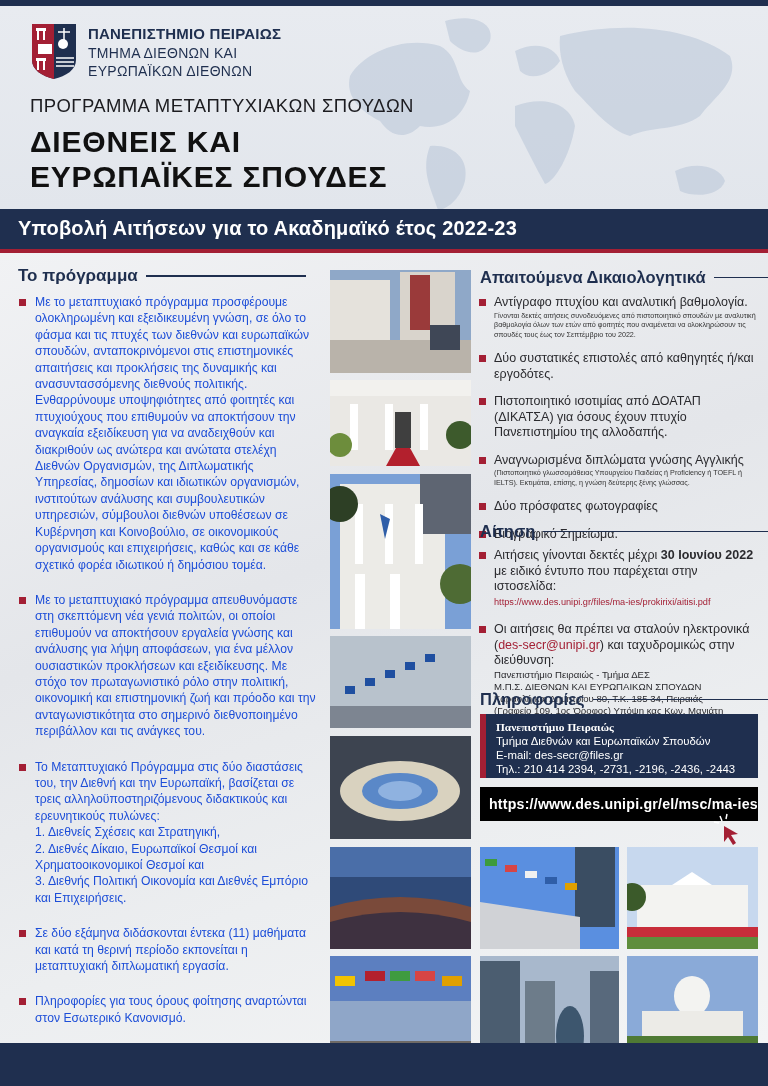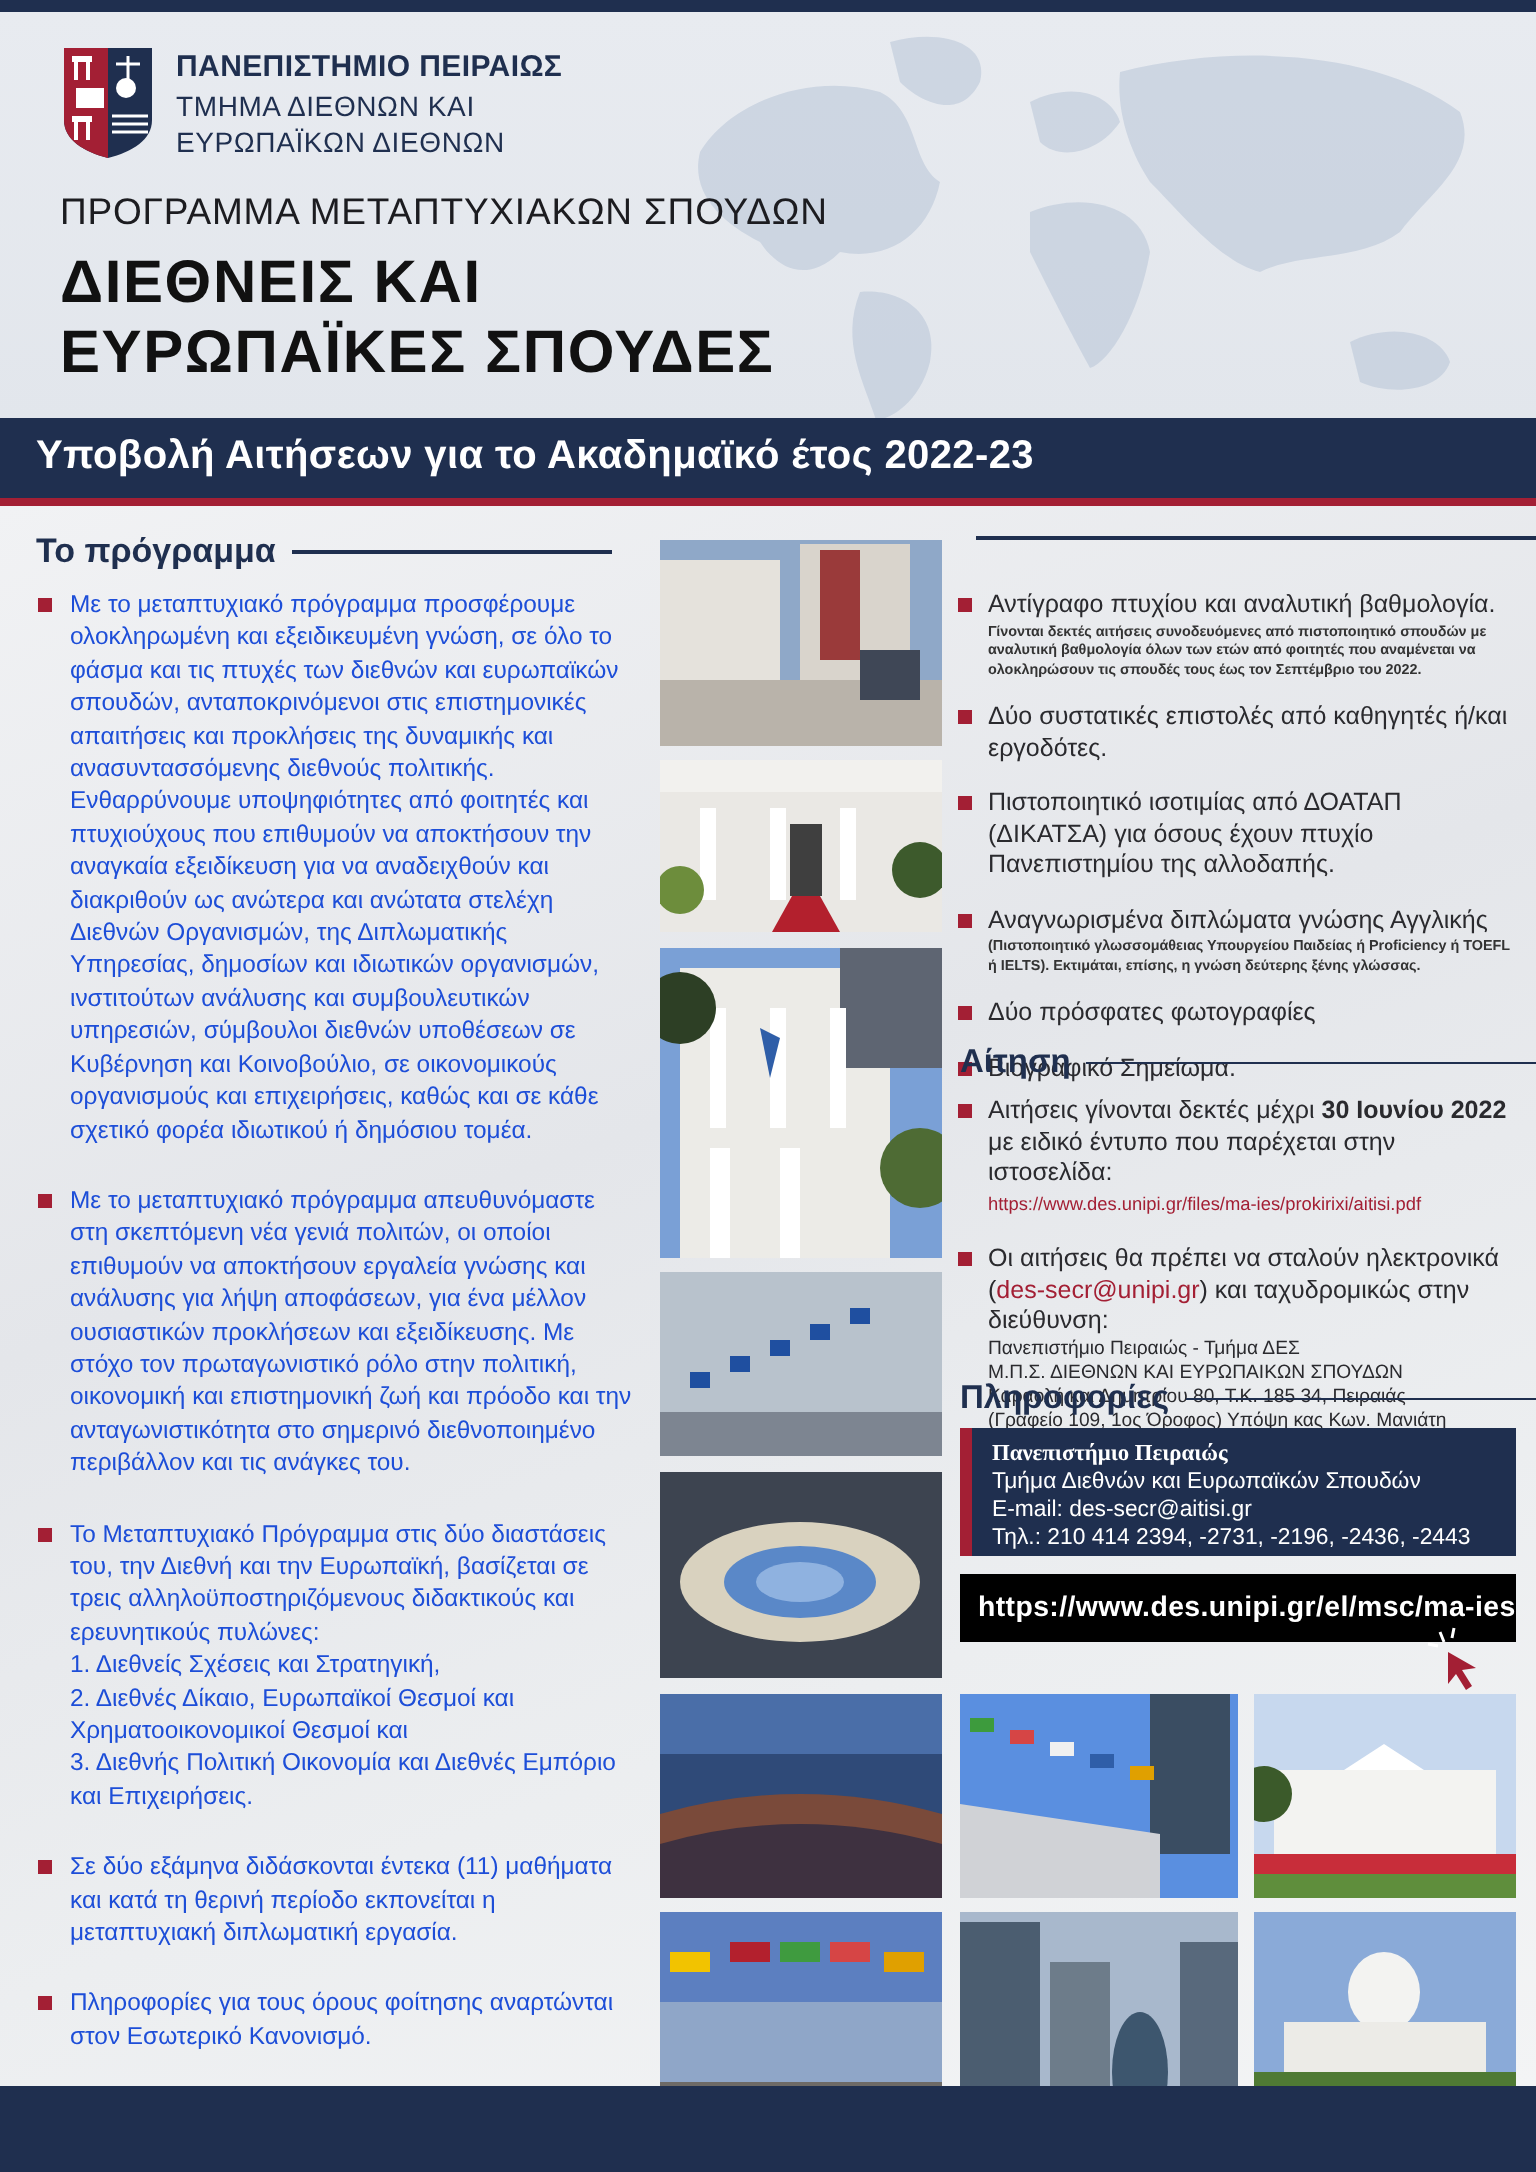--- a/index.html
+++ b/index.html
@@ -37,21 +37,21 @@
   .left-col { position: absolute; left: 18px; top: 294px; width: 300px; }
   .bullet { position: relative; padding-left: 17px; font-size: 12.2px; line-height: 16.4px; color: #1d4ed8; margin-bottom: 19px; }
   .bullet::before { content: ""; position: absolute; left: 1px; top: 5px; width: 7px; height: 7px; background: #a31f34; }
 
   .photo { position: absolute; overflow: hidden; }
   .photo svg { width: 100%; height: 100%; display: block; }
 
   .right-col { position: absolute; left: 476px; width: 282px; }
   .rbullet { position: relative; padding-left: 18px; font-size: 12.5px; line-height: 15.5px; color: #2a2a2e; margin-bottom: 12px; }
   .rbullet::before { content: ""; position: absolute; left: 3px; top: 4px; width: 7px; height: 7px; background: #a31f34; }
-  .rbullet .note { display: block; font-size: 7.2px; line-height: 9.5px; color: #333; font-weight: bold; }
+  .rbullet .note { display: block; font-size: 7.2px; line-height: 9.5px; color: #333; }
   .rbullet .strong { font-weight: bold; }
   .link-red { color: #a31f34; font-size: 9.2px; }
   .email-red { color: #a31f34; }
   .addr { display: block; font-size: 9.6px; line-height: 12px; color: #2a2a2e; }
 
   .info-box { position: absolute; left: 480px; top: 714px; width: 278px; height: 64px; background: #1f2f4f; }
   .info-accent { position: absolute; left: 480px; top: 714px; width: 6px; height: 64px; background: #a31f34; }
   .info-inner { position: absolute; left: 16px; top: 6px; color: #fff; font-size: 11.4px; line-height: 14px; }
   .info-inner .b { font-weight: bold; font-family: Liberation Serif, serif; }
   .url-box { position: absolute; left: 480px; top: 787px; width: 278px; height: 34px; background: #000000; color: #fff; font-weight: bold; font-size: 14.2px; line-height: 34px; padding-left: 9px; letter-spacing: 0.2px; }
@@ -239,20 +239,21 @@
 <div class="photo" style="left:627px; top:956px; width:131px; height:102px;">
   <svg viewBox="0 0 131 102" preserveAspectRatio="none">
       <rect width="131" height="102" fill="#8aaad8"></rect>
       <ellipse cx="65" cy="40" rx="18" ry="20" fill="#f3f3f1"></ellipse>
       <rect x="15" y="55" width="101" height="25" fill="#ecebe7"></rect>
       <rect x="0" y="80" width="131" height="22" fill="#4f7a34"></rect>
     </svg>
 </div>
 
 <div class="section-head" style="left:480px; top:268px; width:288px; font-size:16.5px;">
+  <span>Απαιτούμενα Δικαιολογητικά</span>
     <span class="rule"></span>
 </div>
 <div class="right-col" style="top:295px;">
   <div class="rbullet"><span>Αντίγραφο πτυχίου και αναλυτική βαθμολογία.</span><span class="note">Γίνονται δεκτές αιτήσεις συνοδευόμενες από πιστοποιητικό σπουδών με αναλυτική βαθμολογία όλων των ετών από φοιτητές που αναμένεται να ολοκληρώσουν τις σπουδές τους έως τον Σεπτέμβριο του 2022.</span></div>
   <div class="rbullet">Δύο συστατικές επιστολές από καθηγητές ή/και εργοδότες.</div>
   <div class="rbullet">Πιστοποιητικό ισοτιμίας από ΔΟΑΤΑΠ (ΔΙΚΑΤΣΑ) για όσους έχουν πτυχίο Πανεπιστημίου της αλλοδαπής.</div>
   <div class="rbullet"><span>Αναγνωρισμένα διπλώματα γνώσης Αγγλικής</span><span class="note">(Πιστοποιητικό γλωσσομάθειας Υπουργείου Παιδείας ή Proficiency ή TOEFL ή IELTS). Εκτιμάται, επίσης, η γνώση δεύτερης ξένης γλώσσας.</span></div>
   <div class="rbullet">Δύο πρόσφατες φωτογραφίες</div>
   <div class="rbullet">Βιογραφικό Σημείωμα.</div>
 </div>
@@ -276,21 +277,21 @@
 </div>
 
 <div class="section-head" style="left:480px; top:690px; width:288px; font-size:16.5px;">
   <span>Πληροφορίες</span>
     <span class="rule"></span>
 </div>
 <div class="info-box">
   <div class="info-inner">
     <div class="b">Πανεπιστήμιο Πειραιώς</div>
     <div>Τμήμα Διεθνών και Ευρωπαϊκών Σπουδών</div>
-    <div>E-mail: des-secr@aitisi.gr</div>
+    <div>E-mail: des-secr@files.gr</div>
     <div>Τηλ.: 210 414 2394, -2731, -2196, -2436, -2443</div>
   </div>
 </div>
 <div class="info-accent"></div>
 <div class="url-box">https://www.des.unipi.gr/el/msc/ma-ies</div>
 <svg class="cursor" viewBox="0 0 30 34">
   <path d="M12 14 L26 22 L19 23 L24 31 L21 33 L16 25 L12 30Z" fill="#a31f34"></path>
   <path d="M8 4 L10 9 M2 10 L7 11 M15 2 L14 7" stroke="#fff" stroke-width="1.5"></path>
 </svg>
 

